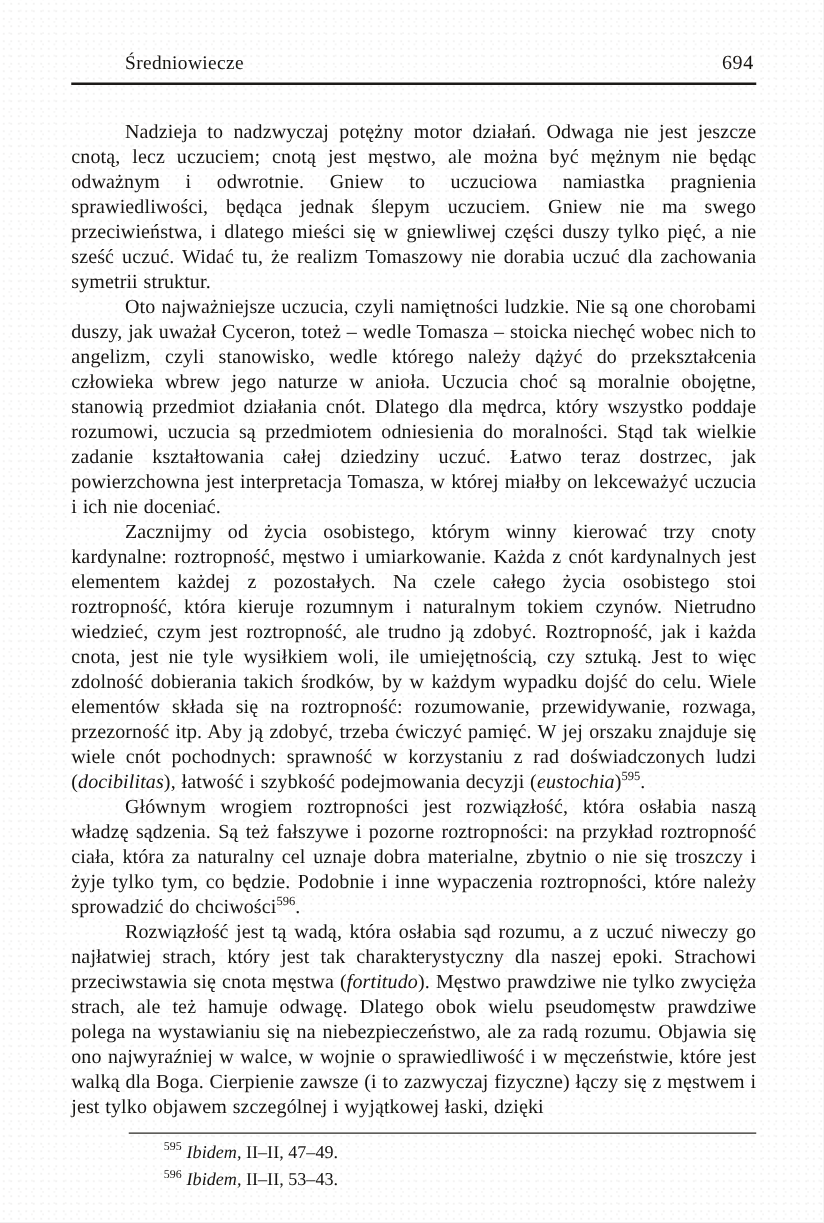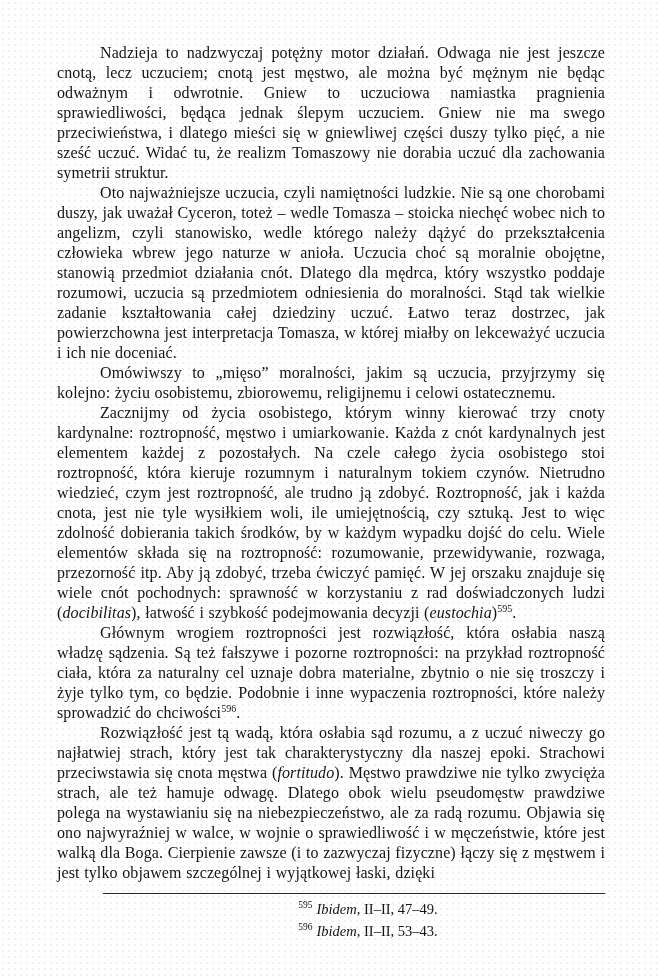--- a/index.html
+++ b/index.html
@@ -21,21 +21,21 @@
   .inner { padding:42px 54px 0 57px; }
   .running-head {
     display:flex; justify-content:space-between; align-items:baseline;
     font-size:15.5px;
     padding:0 2px 6px 43px;
     border-bottom:2px solid #1c1a18;
     letter-spacing:0.3px;
   }
   .running-head .pagenum { font-size:16px; letter-spacing:0.5px; }
   .body-text {
-    margin-top:1px;
+    margin-top:28px;
     font-size:16px;
     line-height:20px;
     text-align:justify;
     letter-spacing:0.1px;
     word-spacing:0.5px;
   }
   .body-text p.para { margin:0; text-indent:43px; }
   em { }
   sup.fnref {
     font-size:10px;
@@ -47,35 +47,37 @@
   .footnote-rule {
     border:none;
     border-top:1.5px solid #2a2825;
     margin:0 0 5px 46px;
   }
   .footnotes p.footnote {
     margin:0 0 0 74px;
     font-size:14.5px;
     line-height:21.5px;
     text-indent:0;
-    text-align:center;
   }
   .footnotes sup.fnmark { font-size:9.5px; line-height:0; vertical-align:super; margin-right:4px; }
 </style>
 </head>
 <body>
 
 <div class="page">
   <div class="inner">
 
+    <div class="running-head">
+      <span>Średniowiecze</span>
+      <span class="pagenum">694</span>
+    </div>
 
     <div class="body-text">
         <p class="para"><span>Nadzieja to nadzwyczaj potężny motor działań. Odwaga nie jest jeszcze cnotą, lecz uczuciem; cnotą jest męstwo, ale można być mężnym nie będąc odważnym i odwrotnie. Gniew to uczuciowa namiastka pragnienia sprawiedliwości, będąca jednak ślepym uczuciem. Gniew nie ma swego przeciwieństwa, i dlatego mieści się w gniewliwej części duszy tylko pięć, a nie sześć uczuć. Widać tu, że realizm Tomaszowy nie dorabia uczuć dla zachowania symetrii struktur.</span></p>
         <p class="para"><span>Oto najważniejsze uczucia, czyli namiętności ludzkie. Nie są one chorobami duszy, jak uważał Cyceron, toteż – wedle Tomasza – stoicka niechęć wobec nich to angelizm, czyli stanowisko, wedle którego należy dążyć do przekształcenia człowieka wbrew jego naturze w anioła. Uczucia choć są moralnie obojętne, stanowią przedmiot działania cnót. Dlatego dla mędrca, który wszystko poddaje rozumowi, uczucia są przedmiotem odniesienia do moralności. Stąd tak wielkie zadanie kształtowania całej dziedziny uczuć. Łatwo teraz dostrzec, jak powierzchowna jest interpretacja Tomasza, w której miałby on lekceważyć uczucia i ich nie doceniać.</span></p>
-        <p class="para"><span>Omówiwszy to „mięso” moralności, jakim są uczucia, przyjrzymy się kolejno: życiu osobistemu, zbiorowemu, religijnemu i celowi ostatecznemu.</span></p>
         <p class="para"><span>Zacznijmy od życia osobistego, którym winny kierować trzy cnoty kardynalne: roztropność, męstwo i umiarkowanie. Każda z cnót kardynalnych jest elementem każdej z pozostałych. Na czele całego życia osobistego stoi roztropność, która kieruje rozumnym i naturalnym tokiem czynów. Nietrudno wiedzieć, czym jest roztropność, ale trudno ją zdobyć. Roztropność, jak i każda cnota, jest nie tyle wysiłkiem woli, ile umiejętnością, czy sztuką. Jest to więc zdolność dobierania takich środków, by w każdym wypadku dojść do celu. Wiele elementów składa się na roztropność: rozumowanie, przewidywanie, rozwaga, przezorność itp. Aby ją zdobyć, trzeba ćwiczyć pamięć. W jej orszaku znajduje się wiele cnót pochodnych: sprawność w korzystaniu z rad doświadczonych ludzi (</span><em>docibilitas</em><span>), łatwość i szybkość podejmowania decyzji (</span><em>eustochia</em><span>)</span><sup class="fnref">595</sup><span>.</span></p>
         <p class="para"><span>Głównym wrogiem roztropności jest rozwiązłość, która osłabia naszą władzę sądzenia. Są też fałszywe i pozorne roztropności: na przykład roztropność ciała, która za naturalny cel uznaje dobra materialne, zbytnio o nie się troszczy i żyje tylko tym, co będzie. Podobnie i inne wypaczenia roztropności, które należy sprowadzić do chciwości</span><sup class="fnref">596</sup><span>.</span></p>
         <p class="para"><span>Rozwiązłość jest tą wadą, która osłabia sąd rozumu, a z uczuć niweczy go najłatwiej strach, który jest tak charakterystyczny dla naszej epoki. Strachowi przeciwstawia się cnota męstwa (</span><em>fortitudo</em><span>). Męstwo prawdziwe nie tylko zwycięża strach, ale też hamuje odwagę. Dlatego obok wielu pseudomęstw prawdziwe polega na wystawianiu się na niebezpieczeństwo, ale za radą rozumu. Objawia się ono najwyraźniej w walce, w wojnie o sprawiedliwość i w męczeństwie, które jest walką dla Boga. Cierpienie zawsze (i to zazwyczaj fizyczne) łączy się z męstwem i jest tylko objawem szczególnej i wyjątkowej łaski, dzięki</span></p>
       </div>
 
     <div class="footnote-block">
       <hr class="footnote-rule">
       <div class="footnotes">
           <p class="footnote"><sup class="fnmark">595</sup><em>Ibidem</em><span>, II–II, 47–49.</span></p>
           <p class="footnote"><sup class="fnmark">596</sup><em>Ibidem</em><span>, II–II, 53–43.</span></p>

